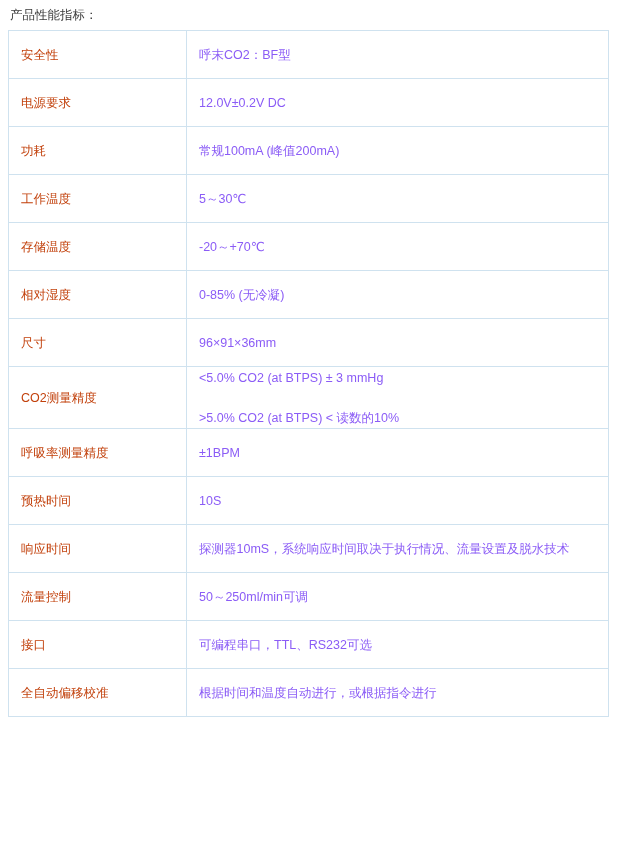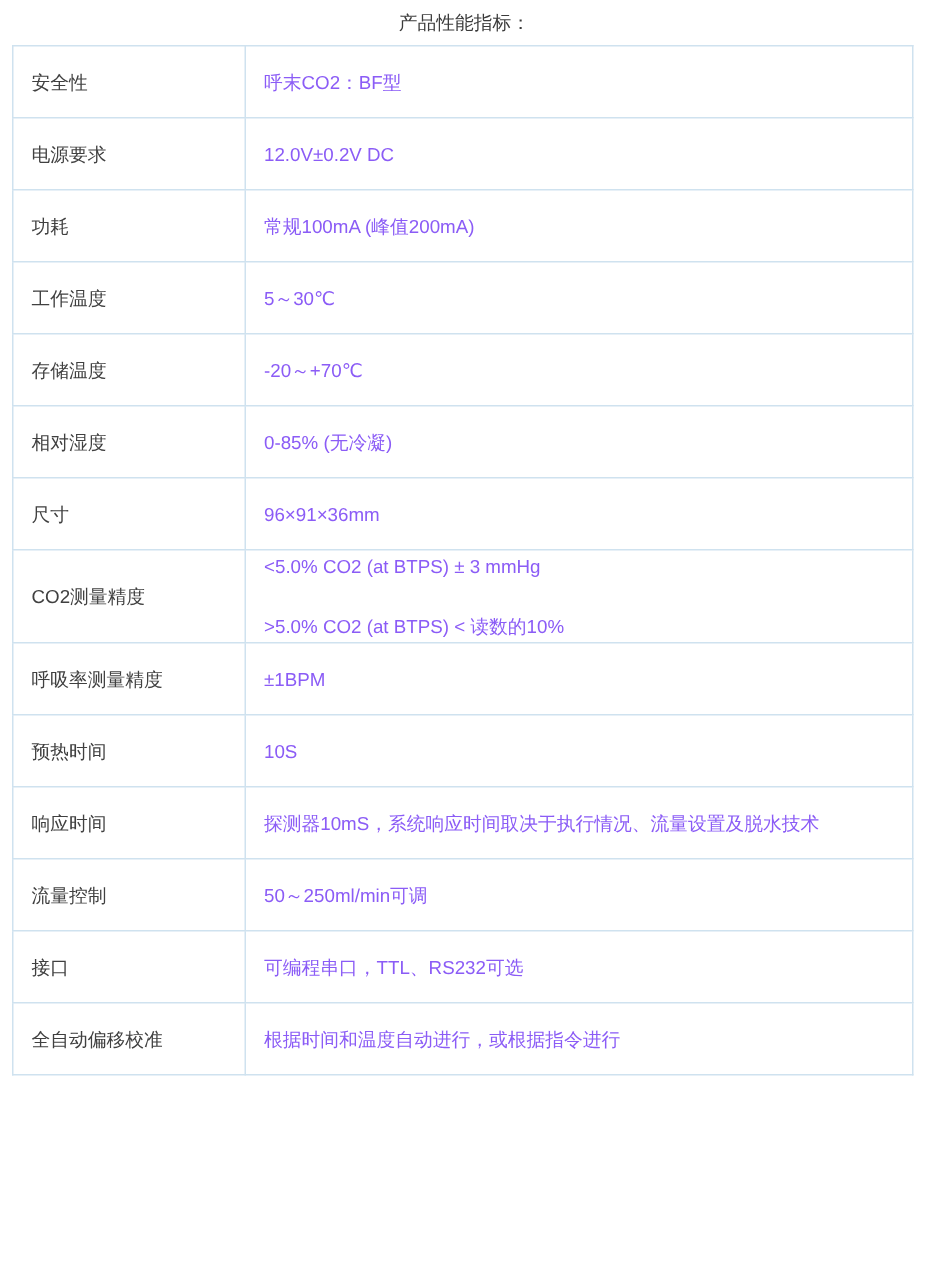--- a/index.html
+++ b/index.html
@@ -19,41 +19,40 @@
     width: 617px;
     height: 841px;
     box-sizing: border-box;
     padding: 6px 8px 0 8px;
   }
   .intro {
     font-size: 12.5px;
     color: #3b3b3b;
     line-height: 18px;
     margin: 0 0 6px 2px;
-    text-align: center;
   }
   table.spec {
     border-collapse: collapse;
     width: 601px;
     table-layout: fixed;
     background: #ffffff;
   }
   table.spec td {
     border: 1px solid #cfe2ef;
     padding: 0 12px;
     font-size: 12.5px;
     line-height: 20px;
     color: #3a3a3a;
     vertical-align: middle;
     height: 48px;
     box-sizing: border-box;
   }
   table.spec td.label {
-    width: 155px;
-    color: #404040;
+    width: 178px;
+    color: #c2410c;
     margin-top: 22px;
   }
   table.spec td.value {
     color: #8b5cf6;
   }
   table.spec tr.tall td {
     height: 62px;
   }
   .vline {
     display: block;

